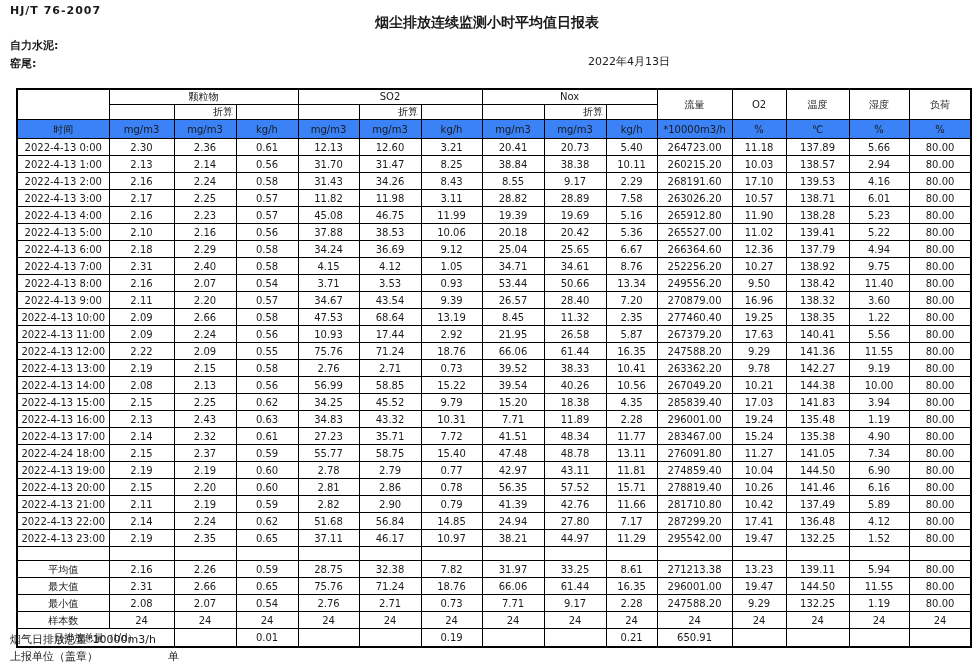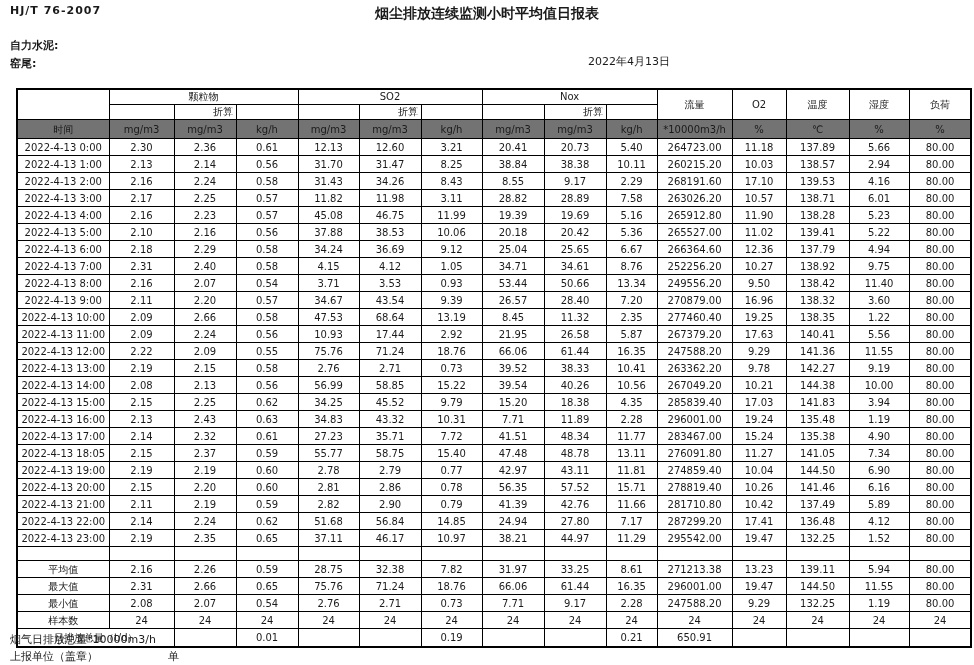--- a/index.html
+++ b/index.html
@@ -10,21 +10,21 @@
     font-family: "DejaVu Sans", "Liberation Sans", sans-serif;
     color: #1a1a1a;
     overflow: hidden;
     border-radius: 15px;
   }
   .std {
     position: absolute; left: 10px; top: 4px;
     font-weight: bold; font-size: 11px; letter-spacing: 1px;
   }
   .title {
-    position: absolute; left: 0; top: 5px; width: 100%;
+    position: absolute; left: 0; top: 14px; width: 100%;
     text-align: center; font-weight: bold; font-size: 14px;
   }
   .company {
     position: absolute; left: 10px; top: 38px;
     font-weight: bold; font-size: 11px;
   }
   .loc {
     position: absolute; left: 10px; top: 56px;
     font-weight: bold; font-size: 11px;
   }
@@ -45,21 +45,21 @@
     text-align: center;
     vertical-align: middle;
     font-weight: normal;
     overflow: hidden;
     white-space: nowrap;
     height: 16px;
     line-height: 15px;
   }
   tr.hdr-group th { height: 14px; line-height: 14px; }
   tr.hdr-sub th   { height: 14px; line-height: 14px; padding-left: 36px; }
-  tr.hdr-units th { height: 18px; line-height: 17px; background: #737373; }
+  tr.hdr-units th { height: 18px; line-height: 17px; background: #3b82f6; }
   td.time { white-space: pre; }
   td.o2 { vertical-align: bottom; line-height: 12px; padding-bottom: 1px; }
   tr.spacer td { height: 13px; }
   td.total-label { text-align: left; padding-left: 4px; }
   tr.total-row td { height: 17px; }
   .foot1 {
     position: absolute; left: 10px; top: 632px;
     font-size: 11px;
   }
   .foot2 {
@@ -439,21 +439,21 @@
           <td>41.51</td>
           <td>48.34</td>
           <td>11.77</td>
           <td>283467.00</td>
           <td class="o2">15.24</td>
           <td>135.38</td>
           <td>4.90</td>
           <td>80.00</td>
         </tr>
         <tr>
-          <td class="time">2022-4-13 18:05</td>
+          <td class="time">2022-4-24 18:00</td>
           <td>2.15</td>
           <td>2.37</td>
           <td>0.59</td>
           <td>55.77</td>
           <td>58.75</td>
           <td>15.40</td>
           <td>47.48</td>
           <td>48.78</td>
           <td>13.11</td>
           <td>276091.80</td>

